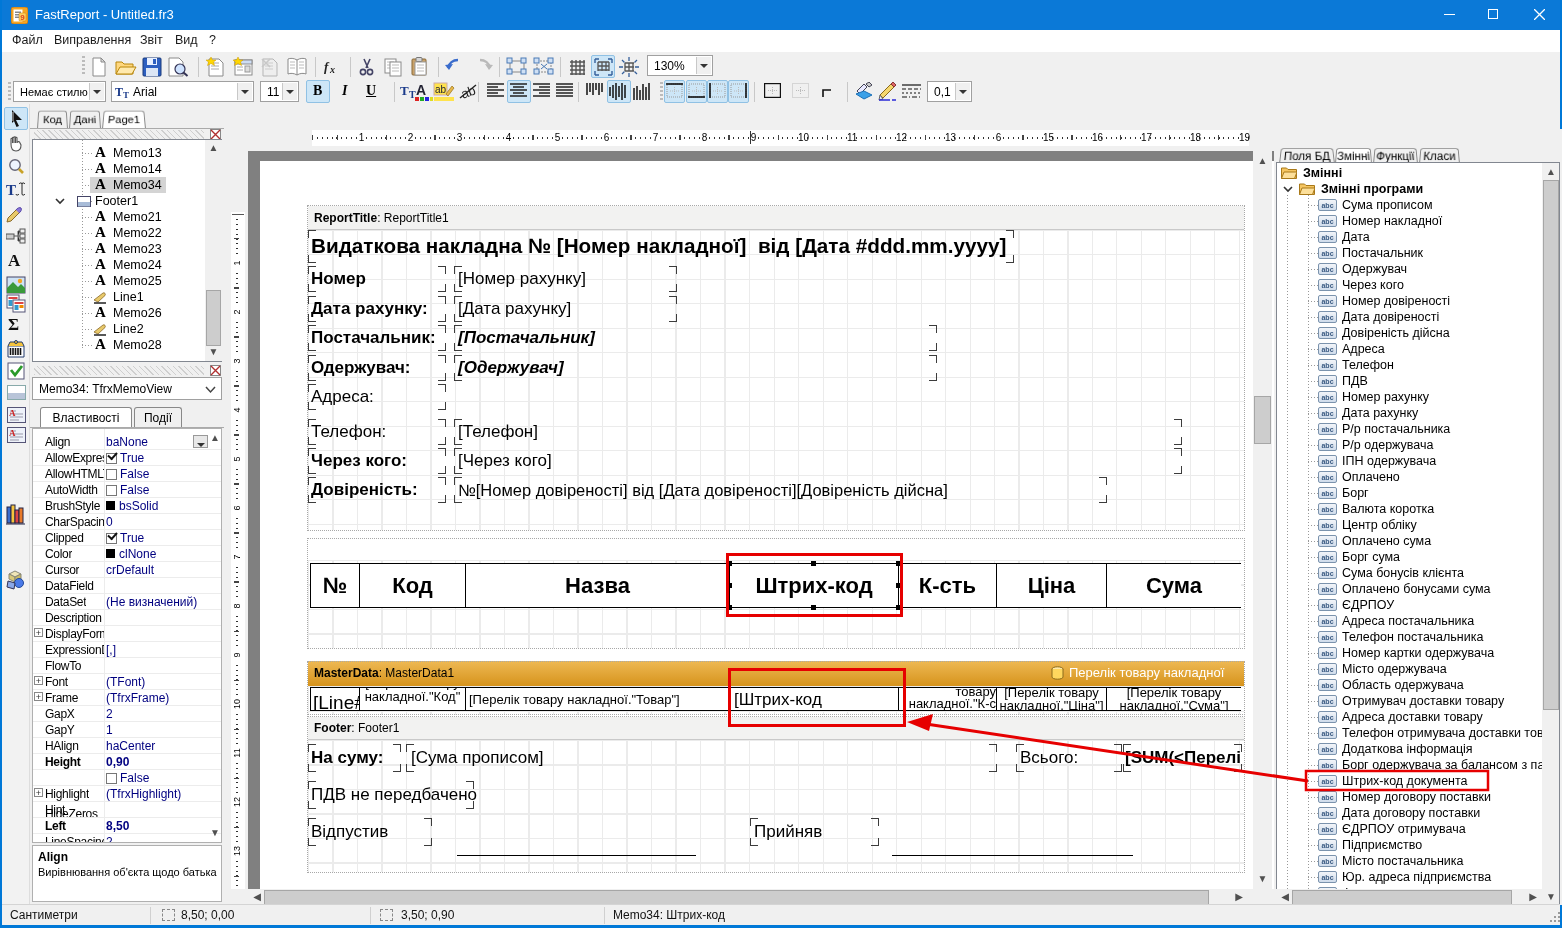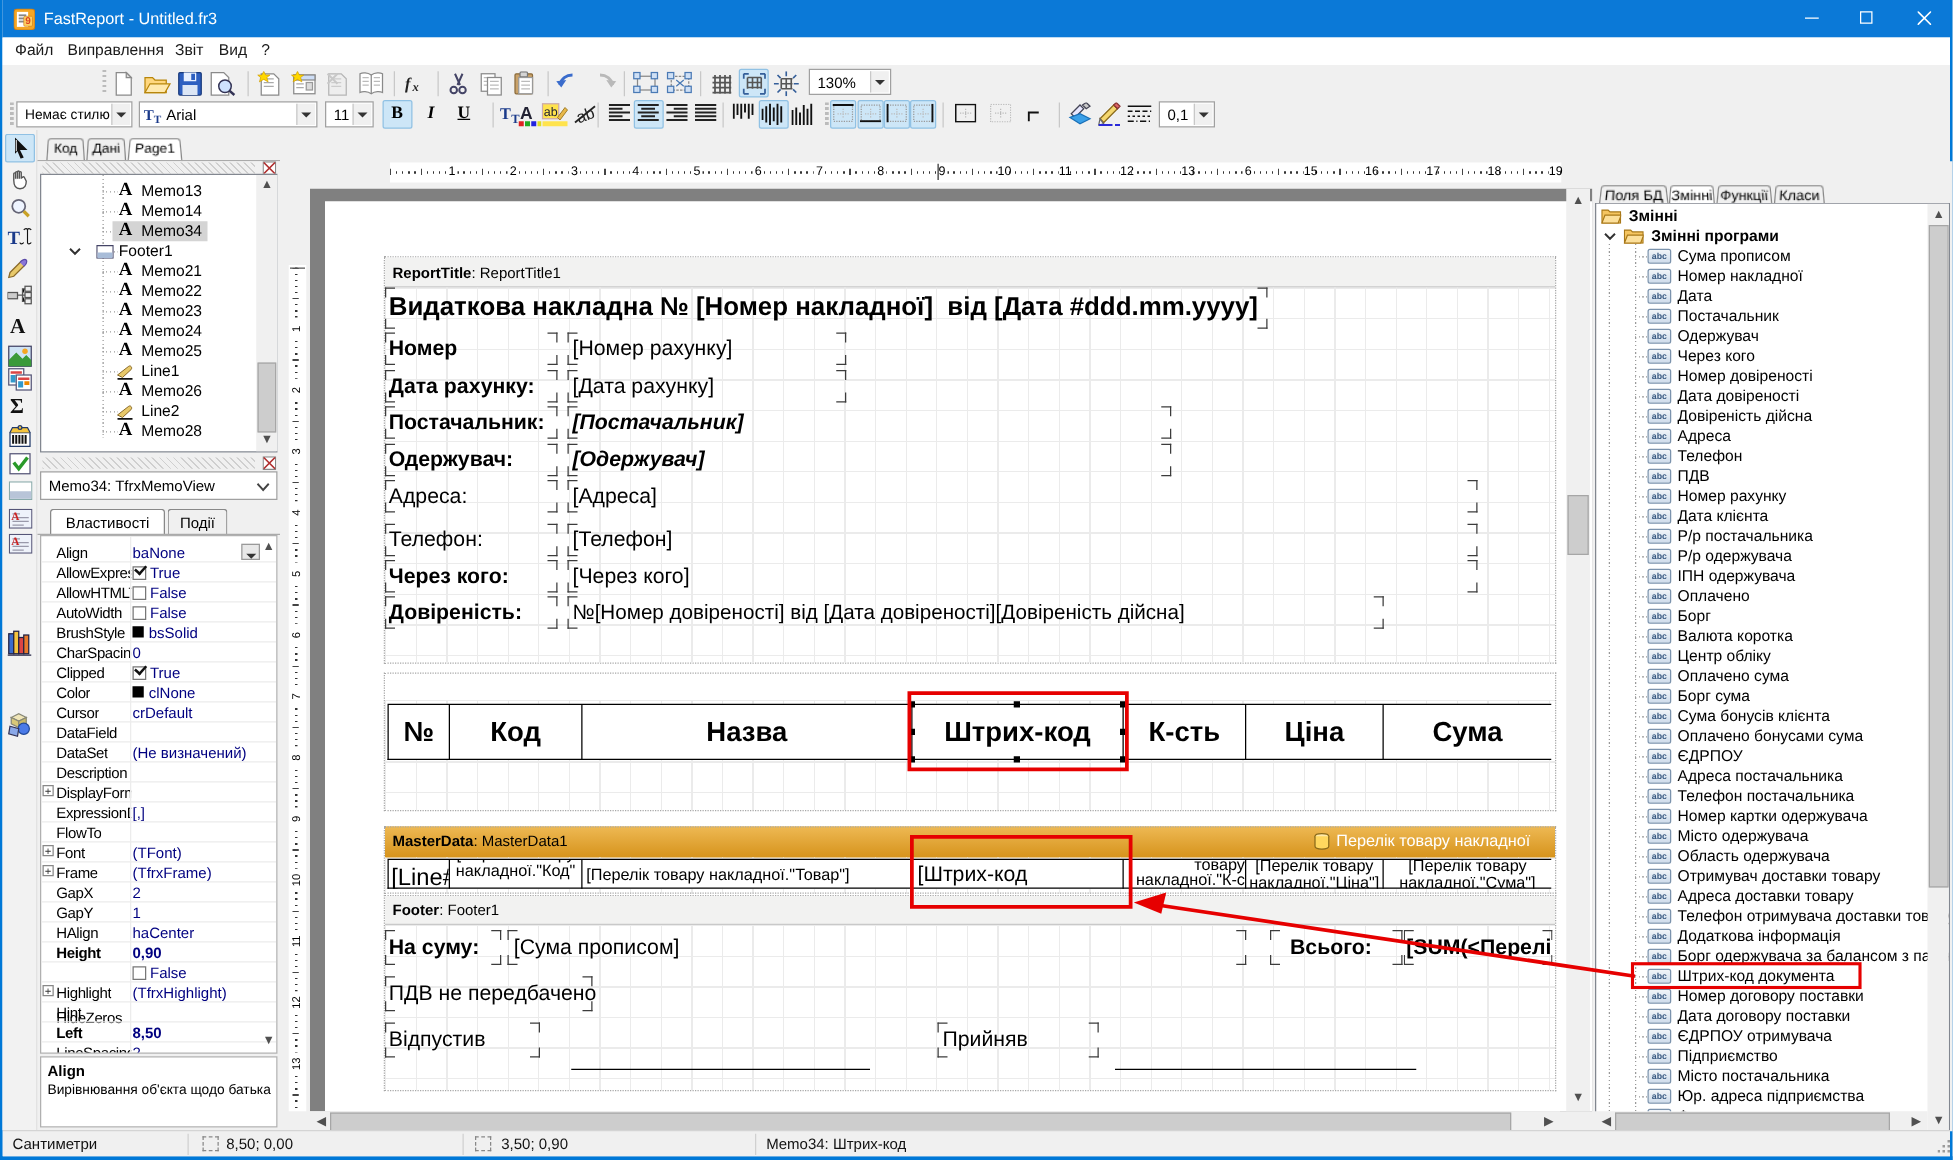--- a/index.html
+++ b/index.html
@@ -694,23 +694,20 @@
       </div>
 <div class="obj" style="left:84px;top:226px;width:138px;height:26px">
         <span class="memo" style="left:3px;top:3px;font-weight:bold;">Одержувач:</span>
       </div>
 <div class="obj" style="left:230px;top:226px;width:483px;height:26px">
         <span class="memo" style="left:4px;top:3px;font-weight:bold;font-style:italic">[Одержувач]</span>
       </div>
 <div class="obj" style="left:84px;top:255px;width:138px;height:26px">
         <span class="memo" style="left:3px;top:3px;">Адреса:</span>
       </div>
-<div class="obj" style="left:230px;top:255px;width:728px;height:26px">
-        <span class="memo" style="left:4px;top:3px;">[Адреса]</span>
-      </div>
 <div class="obj" style="left:84px;top:290px;width:138px;height:26px">
         <span class="memo" style="left:3px;top:3px;">Телефон:</span>
       </div>
 <div class="obj" style="left:230px;top:290px;width:728px;height:26px">
         <span class="memo" style="left:4px;top:3px;">[Телефон]</span>
       </div>
 <div class="obj" style="left:84px;top:319px;width:138px;height:26px">
         <span class="memo" style="left:3px;top:3px;font-weight:bold;">Через кого:</span>
       </div>
 <div class="obj" style="left:230px;top:319px;width:728px;height:26px">
@@ -764,21 +761,21 @@
         </div>
 </div>
 <div class="rrect" style="left:504px;top:539px;width:178px;height:59px"></div>
 <div class="obj" style="left:84px;top:615px;width:93px;height:28px">
         <span class="memo" style="left:3px;top:4px;font-weight:bold">На суму:</span>
       </div>
 <div class="obj" style="left:182px;top:615px;width:591px;height:28px">
         <span class="memo" style="left:5px;top:4px">[Сума прописом]</span>
       </div>
 <div class="obj" style="left:792px;top:615px;width:106px;height:28px">
-        <span class="memo" style="left:16px;top:4px;font-weight:bold">Всього:</span>
+        <span class="memo" style="left:4px;top:4px;font-weight:normal">Всього:</span>
       </div>
 <div class="obj" style="left:899px;top:615px;width:119px;height:28px;overflow:hidden">
         <span class="memo" style="left:2px;top:4px;font-weight:bold">[SUM(&lt;Перелі</span>
       </div>
 <div class="obj" style="left:84px;top:652px;width:166px;height:28px">
         <span class="memo" style="left:3px;top:4px">ПДВ не передбачено</span>
       </div>
 <div class="obj" style="left:84px;top:689px;width:124px;height:28px">
         <span class="memo" style="left:3px;top:4px">Відпустив</span>
       </div>
@@ -853,21 +850,21 @@
 <div class="abcicon" style="left:41px;top:196px">abc</div>
 <span class="rrow" style="left:65px;top:195px">Телефон</span>
 <div class="doth" style="left:31px;top:218px;width:10px"></div>
 <div class="abcicon" style="left:41px;top:212px">abc</div>
 <span class="rrow" style="left:65px;top:211px">ПДВ</span>
 <div class="doth" style="left:31px;top:234px;width:10px"></div>
 <div class="abcicon" style="left:41px;top:228px">abc</div>
 <span class="rrow" style="left:65px;top:227px">Номер рахунку</span>
 <div class="doth" style="left:31px;top:250px;width:10px"></div>
 <div class="abcicon" style="left:41px;top:244px">abc</div>
-<span class="rrow" style="left:65px;top:243px">Дата клієнта</span>
+<span class="rrow" style="left:65px;top:243px">Дата рахунку</span>
 <div class="doth" style="left:31px;top:266px;width:10px"></div>
 <div class="abcicon" style="left:41px;top:260px">abc</div>
 <span class="rrow" style="left:65px;top:259px">Р/р постачальника</span>
 <div class="doth" style="left:31px;top:282px;width:10px"></div>
 <div class="abcicon" style="left:41px;top:276px">abc</div>
 <span class="rrow" style="left:65px;top:275px">Р/р одержувача</span>
 <div class="doth" style="left:31px;top:298px;width:10px"></div>
 <div class="abcicon" style="left:41px;top:292px">abc</div>
 <span class="rrow" style="left:65px;top:291px">ІПН одержувача</span>
 <div class="doth" style="left:31px;top:314px;width:10px"></div>

